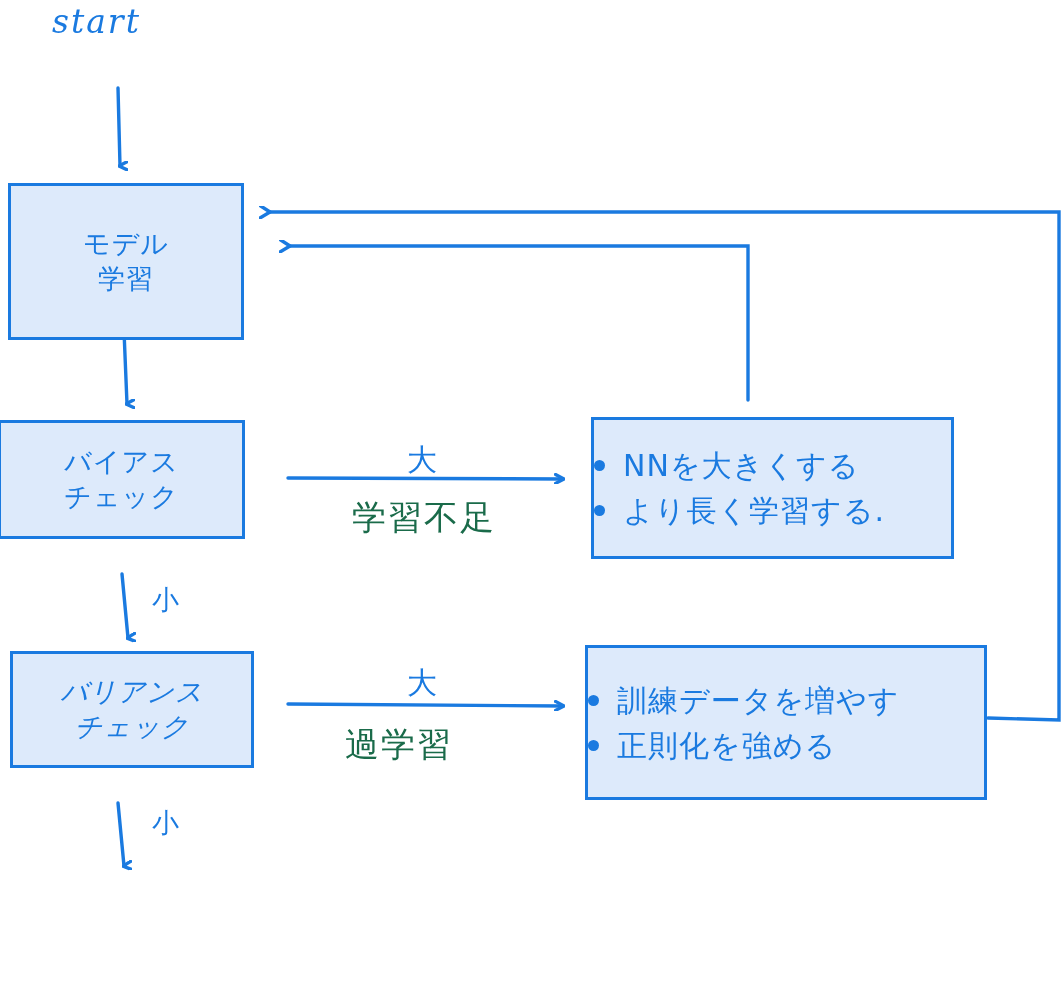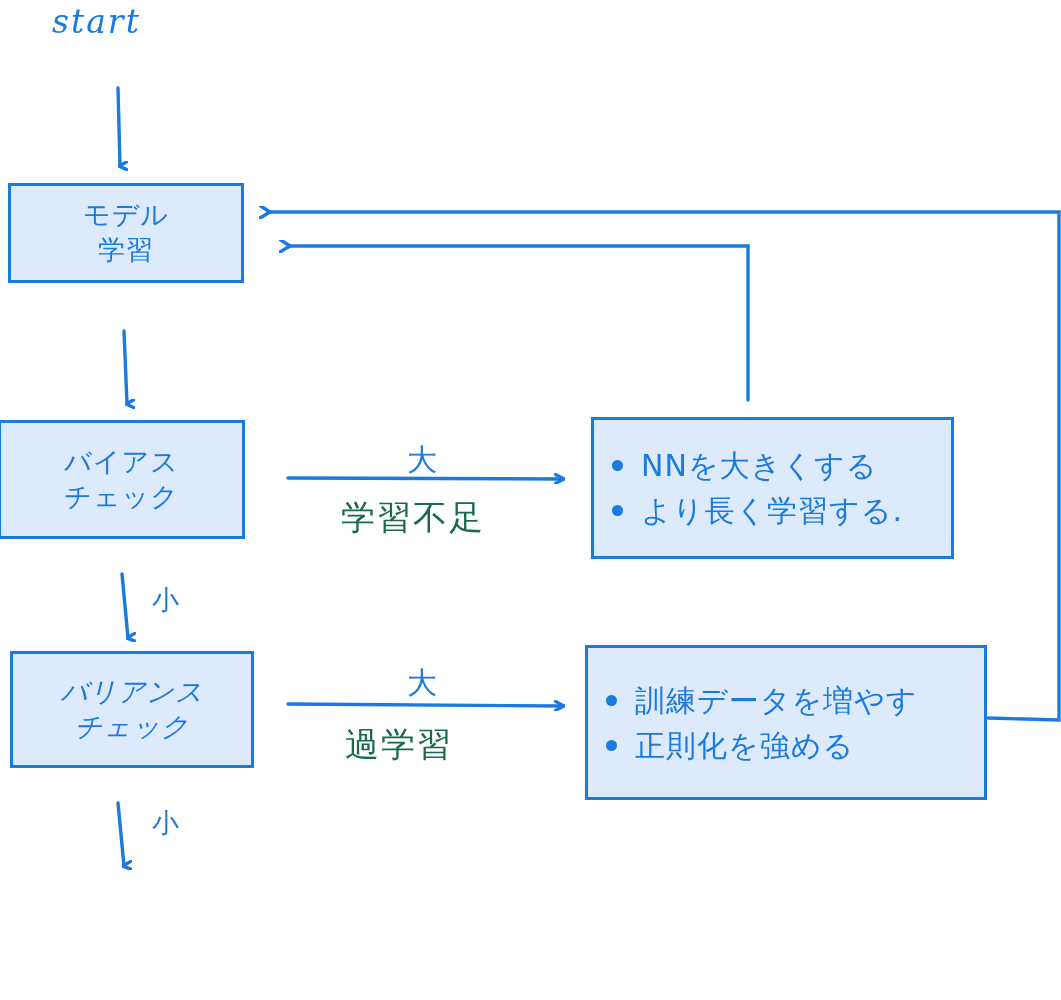--- a/index.html
+++ b/index.html
@@ -23,21 +23,21 @@
   }
   .node .line{
     font-size:27px;
     line-height:1.28;
     white-space:nowrap;
     letter-spacing:1px;
   }
   .node.bulleted{
     align-items:flex-start;
     justify-content:center;
-    padding-left:18px;
+    padding-left:0;
   }
   .node.bulleted .line{
     display:flex;
     align-items:center;
     gap:18px;
     font-size:30px;
     line-height:1.5;
   }
   .bullet{
     width:11px;height:11px;border-radius:50%;
@@ -98,21 +98,21 @@
       <path d="M288,704 L563,706" marker-end="url(#arrowRight)"></path>
 
       <path d="M748,400 L748,246 L290,246" marker-end="url(#arrowLeft)"></path>
 
       <path d="M988,718 L1059,720 L1059,212 L270,212" marker-end="url(#arrowLeft)"></path>
     </g>
   </svg>
 
   <div class="free-text script-text" style="left:52px;top:2px;">start</div>
 
-  <div class="node" style="left:8px;top:183px;width:236px;height:100px;">
+  <div class="node" style="left:8px;top:183px;width:236px;height:157px;">
     <div class="line">モデル</div>
     <div class="line">学習</div>
   </div>
 
   <div class="node" style="left:-2px;top:420px;width:247px;height:119px;">
     <div class="line">バイアス</div>
     <div class="line">チェック</div>
   </div>
 
   <div class="node" style="left:10px;top:651px;width:244px;height:117px;font-style:italic;">
@@ -136,20 +136,20 @@
       <span class="bullet"></span>
       <span>訓練データを増やす</span>
     </div>
     <div class="line">
       <span class="bullet"></span>
       <span>正則化を強める</span>
     </div>
   </div>
 
   <div class="edge-label cond" style="left:407px;top:440px;">大</div>
-  <div class="edge-label reason" style="left:341px;top:495px;">学習不足</div>
+  <div class="edge-label reason" style="left:352px;top:495px;">学習不足</div>
   <div class="edge-label small" style="left:152px;top:582px;">小</div>
 
   <div class="edge-label cond" style="left:407px;top:663px;">大</div>
   <div class="edge-label reason" style="left:345px;top:722px;">過学習</div>
   <div class="edge-label small" style="left:152px;top:805px;">小</div>
 
 </div>
 
 </body></html>

